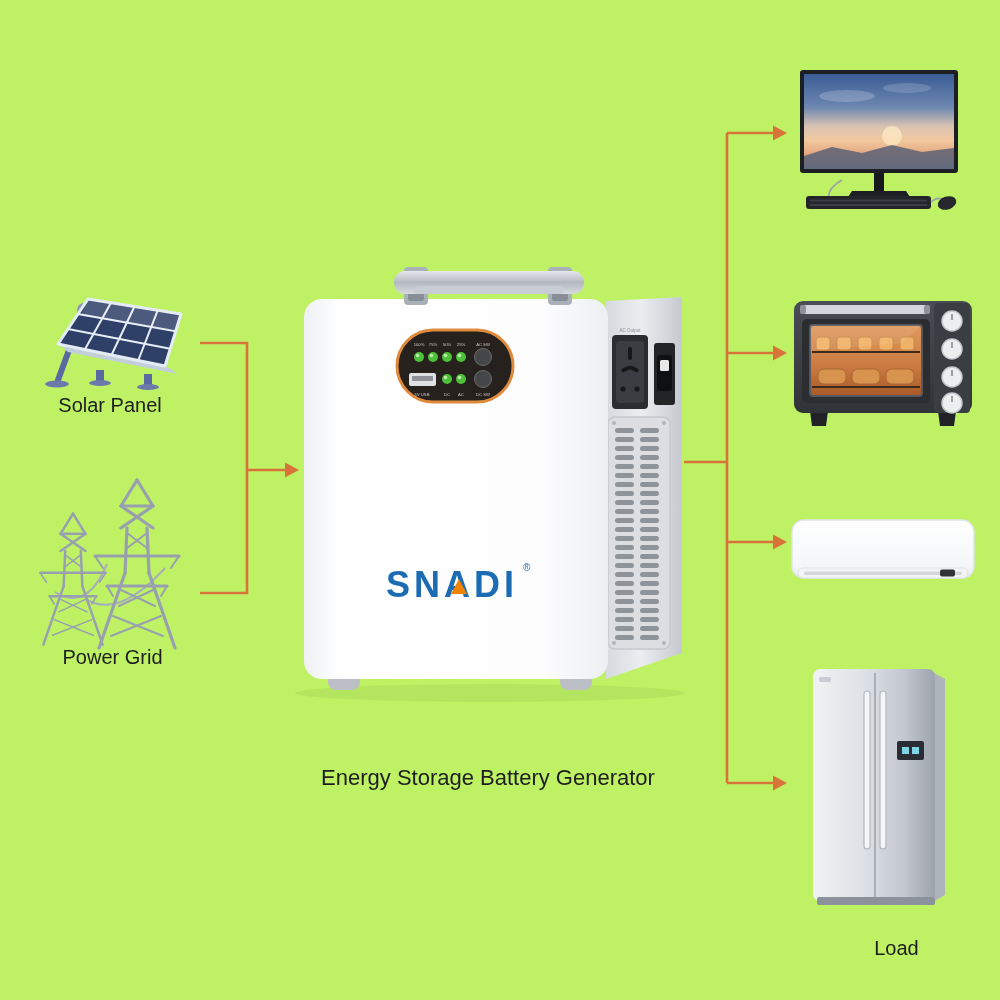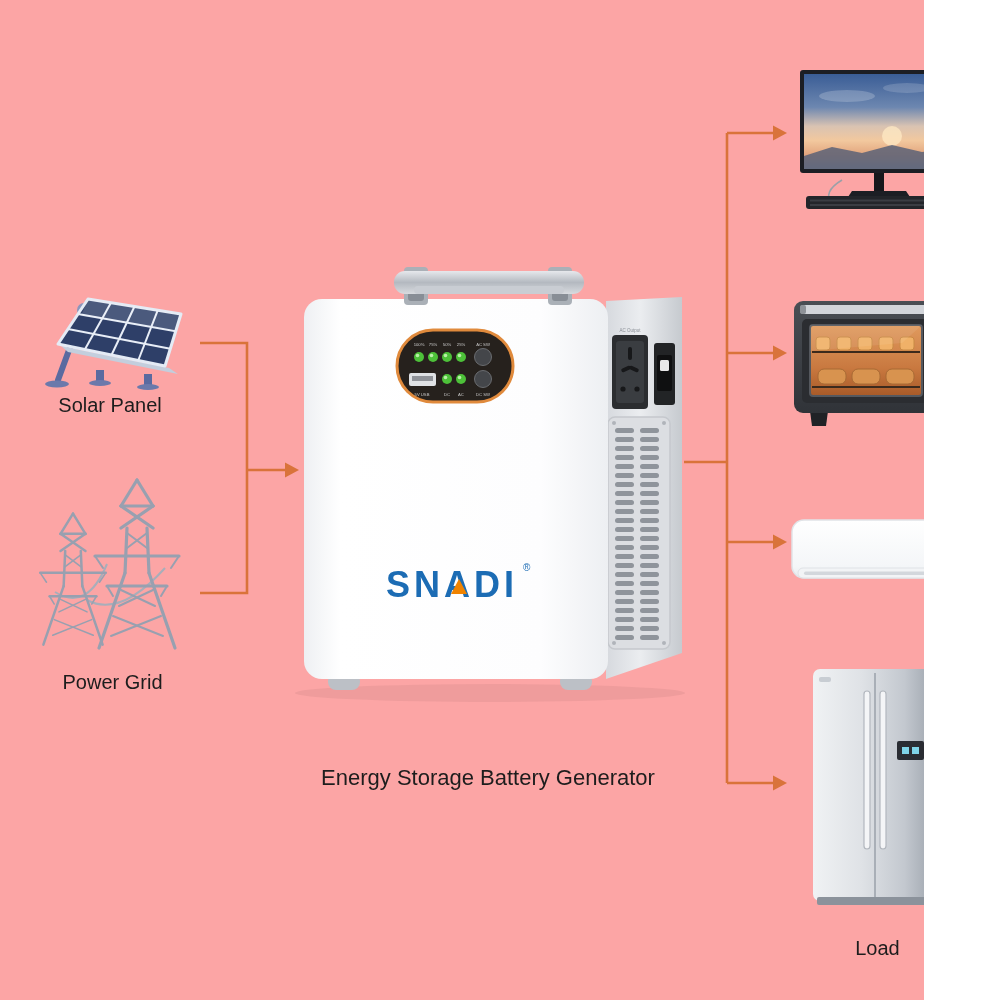--- a/index.html
+++ b/index.html
@@ -1,16 +1,16 @@
 <!DOCTYPE html>
 <html><head>
 <meta charset="utf-8">
 <style>
   html,body{margin:0;padding:0;background:#ffffff;}
-  .canvas{position:relative;width:924px;height:1000px;background:#fca5a5;
+  .canvas{position:relative;width:1000px;height:1000px;background:#bef264;
           font-family:"Liberation Sans", sans-serif;overflow:hidden;}
   .abs{position:absolute;}
   .caption{position:absolute;color:#1d1d1d;text-align:center;line-height:1.2;}
   .lbl{font-size:20px;}
   .big{font-size:22px;margin-top:22px;}
   svg text{font-family:"Liberation Sans", sans-serif;}
 </style>
 </head>
 <body>
 
@@ -90,21 +90,21 @@
         </g>
       </g>
     </defs>
     <g stroke="#a8aeba" stroke-width="2" fill="none">
       <path d="M30,120 Q62,140 82,92"></path>
       <path d="M62,128 Q95,146 140,96"></path>
     </g>
     <use href="#pylon" transform="translate(48,40) scale(0.78)"></use>
     <use href="#pylon" transform="translate(112,6)"></use>
   </svg>
-  <div class="caption lbl" style="left:30px;top:670px;width:165px">Power Grid</div>
+  <div class="caption lbl" style="left:30px;top:645px;width:165px">Power Grid</div>
 
   <svg class="abs" style="left:290px;top:255px" width="400" height="450" viewBox="0 0 400 450">
     <defs>
       <linearGradient id="gFront" x1="0" y1="0" x2="1" y2="0">
         <stop offset="0" stop-color="#eef0f3"></stop>
           <stop offset="0.12" stop-color="#ffffff"></stop>
         <stop offset="0.78" stop-color="#fdfdfe"></stop>
           <stop offset="1" stop-color="#edeff2"></stop>
       </linearGradient>
       <linearGradient id="gSide" x1="0" y1="0" x2="1" y2="0">
@@ -322,15 +322,15 @@
       <rect x="75" y="28" width="6" height="158" rx="3" fill="#f4f5f7" stroke="#b2b7be" stroke-width="1.2"></rect>
     </g>
     <g>
       <rect x="92" y="78" width="27" height="19" rx="2" fill="#2a2d33"></rect>
       <rect x="97" y="84" width="7" height="7" fill="#7fd4e8"></rect>
       <rect x="107" y="84" width="7" height="7" fill="#7fd4e8"></rect>
     </g>
     <rect x="12" y="234" width="118" height="8" rx="2" fill="#8b929b"></rect>
     <rect x="14" y="14" width="12" height="5" rx="2" fill="#c8cdd3"></rect>
   </svg>
-  <div class="caption lbl" style="left:795px;top:936px;width:165px">Load</div>
+  <div class="caption lbl" style="left:814px;top:936px;width:165px">Load</div>
 
 </div>
 
 </body></html>

